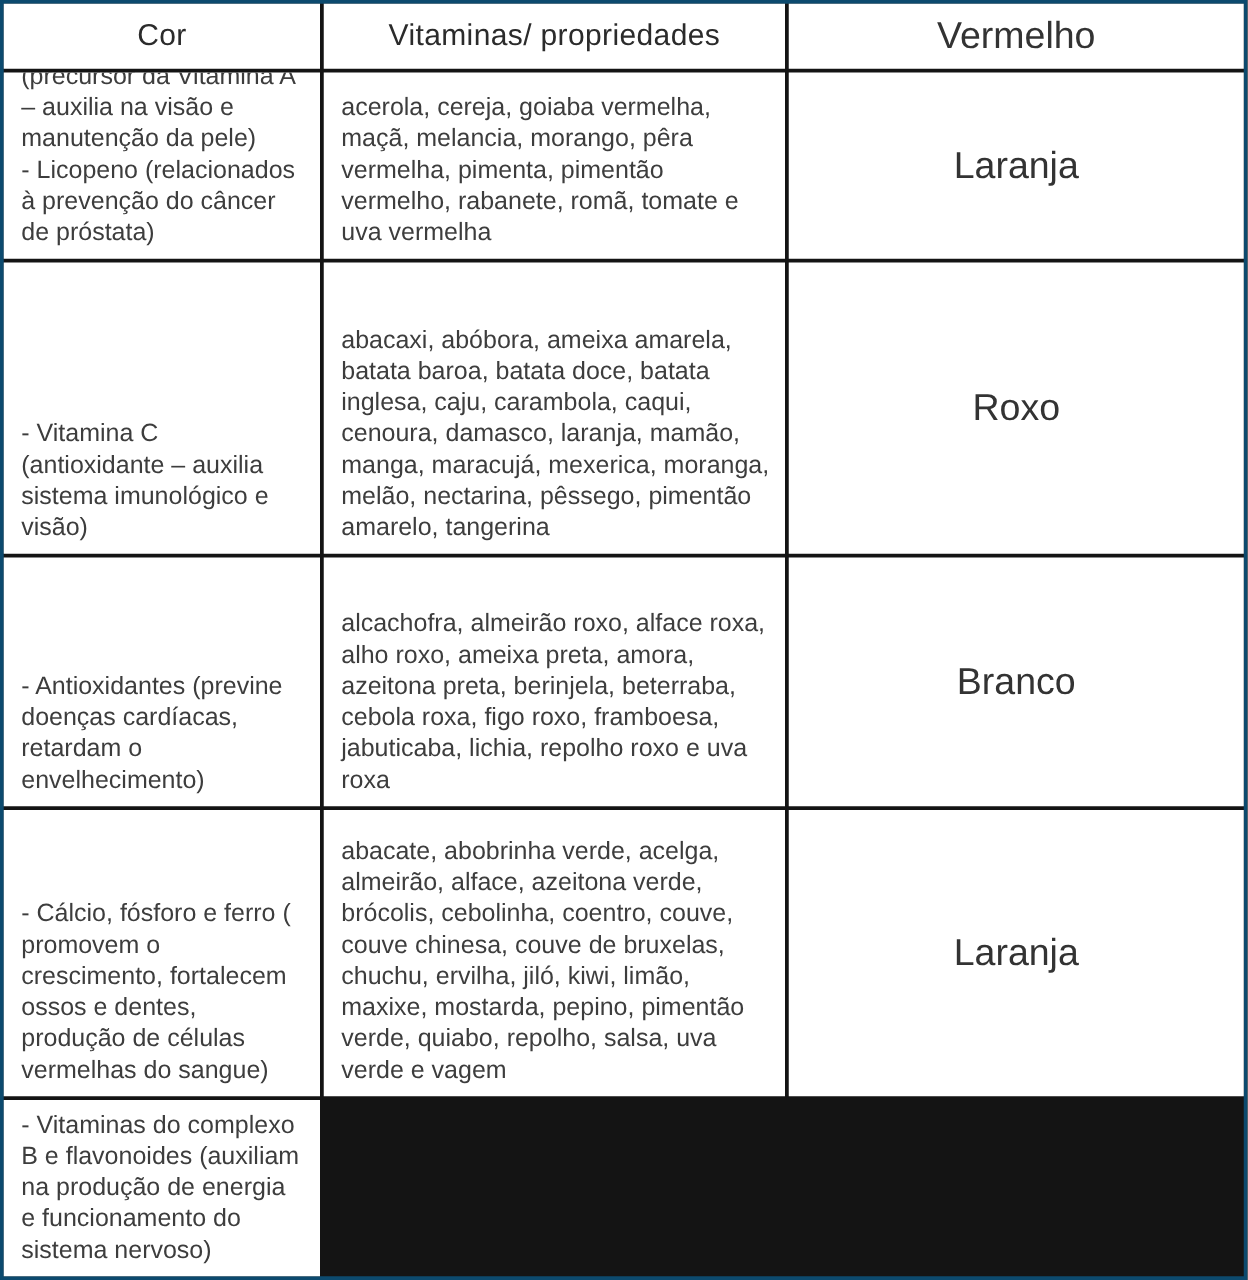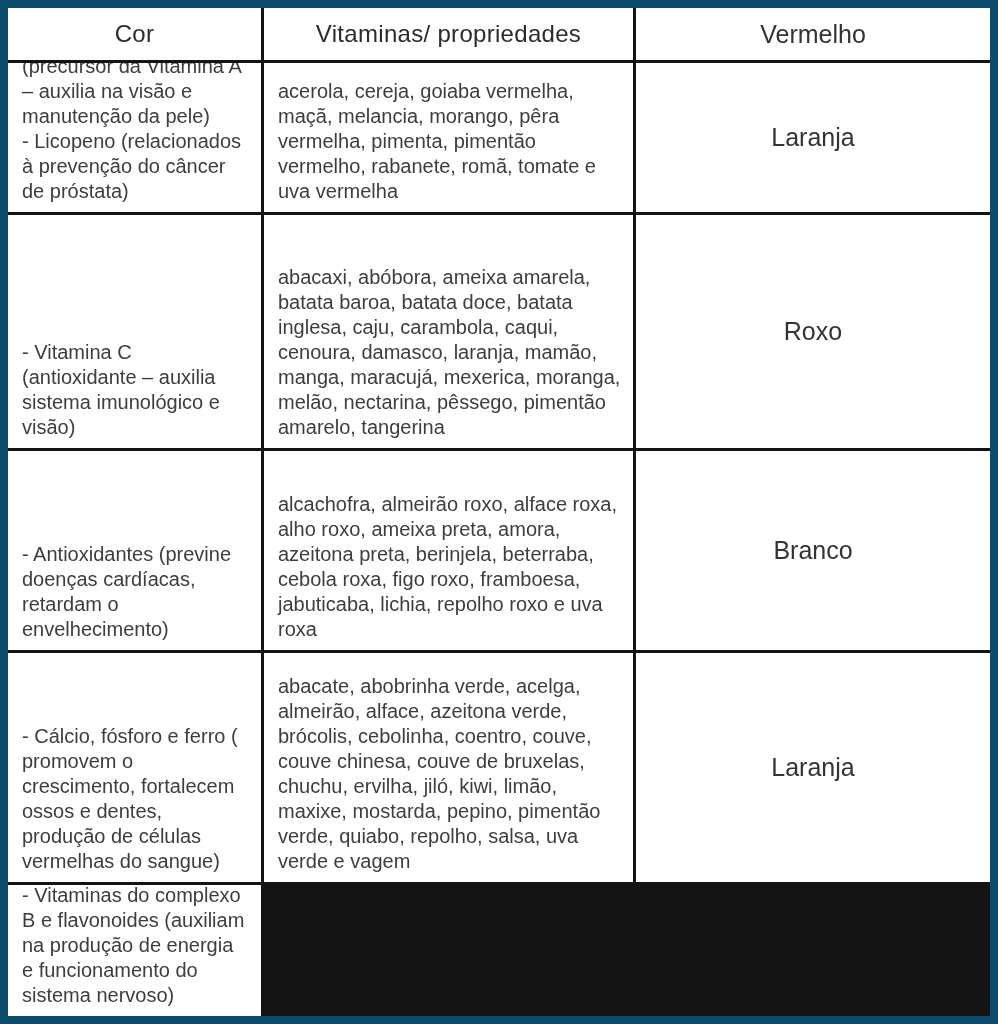--- a/index.html
+++ b/index.html
@@ -10,40 +10,40 @@
   }
   .table {
     width: 998px;
     height: 1024px;
     box-sizing: border-box;
     display: grid;
     grid-template-columns: 253px 369px 1fr;
     grid-template-rows: 52px 149px 233px 199px 229px 1fr;
     gap: 3px;
     background: #141414;          
-    border: 8px solid #0c4a6e;
+    border: 3px solid #0c4a6e;
   }
   .cell {
     background: #ffffff;
     box-sizing: border-box;
     overflow: hidden;
   }
   .header-cell {
     display: flex;
     align-items: center;
     justify-content: center;
     font-size: 24px;
     color: #2b2b2b;
     letter-spacing: 0.3px;
   }
   .color-cell {
     display: flex;
     align-items: center;
     justify-content: center;
-    font-size: 25px;
+    font-size: 30px;
     color: #333333;
   }
   .text-cell {
     display: flex;
     flex-direction: column;
     justify-content: flex-end;
     font-size: 20px;
     line-height: 25px;
     color: #3d3d3d;
     padding: 8px 12px 8px 14px;

